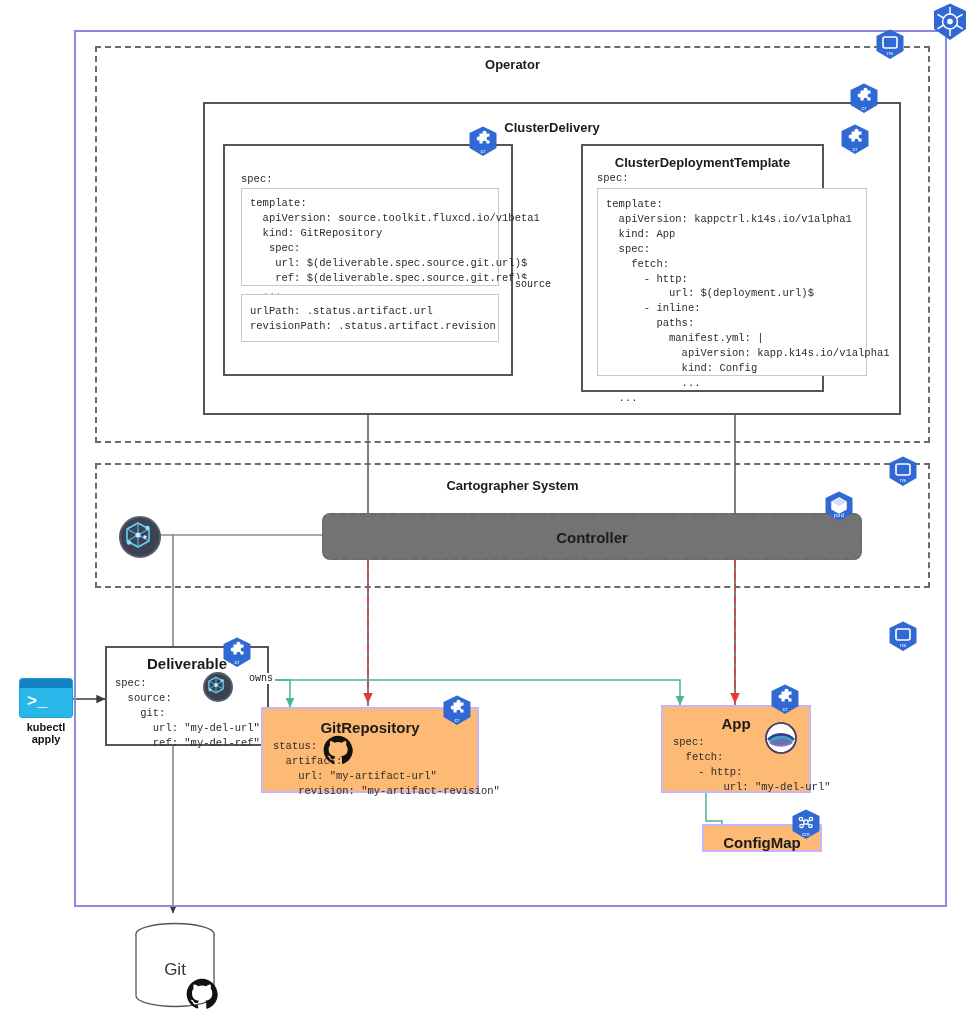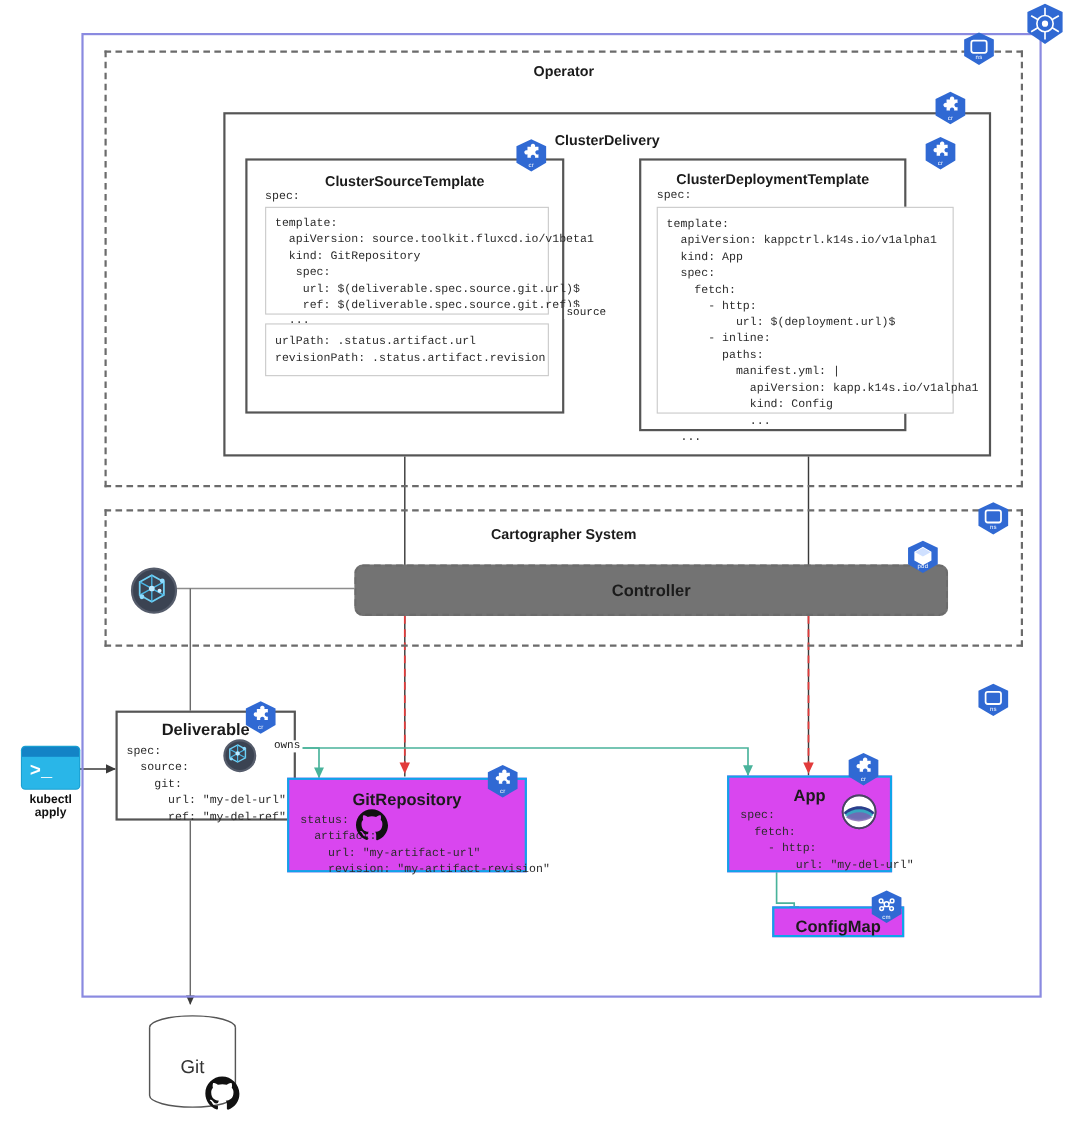--- a/index.html
+++ b/index.html
@@ -7,21 +7,21 @@
   #stage{position:absolute;left:0;top:0;width:972px;height:1028px;}
   #edges{position:absolute;left:0;top:0;width:972px;height:1028px;pointer-events:none;}
   .abs{position:absolute;box-sizing:border-box;}
 
   
   .outer-frame{border:2px solid #8a8ae0;background:transparent;}
   .zone{border:2px dashed #6b6b6b;background:transparent;}
   .zone-title{position:absolute;left:0;right:0;text-align:center;font-weight:bold;font-size:13px;color:#1b1b1b;}
 
   .solidbox{border:2px solid #555;background:#fff;}
-  .redbox{border:2px solid #0ea5e9;background:#d946ef;}
+  .redbox{border:2px solid #c4b5fd;background:#fdba74;}
   .ctrlbox{border:2px dashed #6b6b6b;border-radius:8px;background:#737373;}
 
   .box-title{position:absolute;left:0;right:0;text-align:center;font-weight:bold;font-size:13px;color:#1b1b1b;}
   .box-title.lg{font-size:15px;}
 
   .mono{font-family:"Liberation Mono",monospace;font-size:10.5px;color:#2b2b2b;white-space:pre;line-height:1.42;}
   .innerbox{border:1px solid #c9c9c9;background:#fff;}
 
   .edge-label{position:absolute;font-family:"Liberation Mono",monospace;font-size:10px;color:#222;background:#fff;padding:0 2px;}
 
@@ -88,21 +88,20 @@
 
   <div class="abs zone" style="left:95px;top:46px;width:835px;height:397px;">
     <div class="zone-title" style="top:9px;">Operator</div>
   </div>
 
   <div class="abs solidbox" style="left:203px;top:102px;width:698px;height:313px;">
     <div class="box-title" style="top:16px;">ClusterDelivery</div>
   </div>
 
   <div class="abs solidbox" style="left:223px;top:144px;width:290px;height:232px;">
-    <div class="box-title" style="top:11px;">ClusterSourceTemplate</div>
     <div class="abs mono" style="left:16px;top:26px;">spec:</div>
     <div class="abs innerbox" style="left:16px;top:42px;width:258px;height:98px;">
       <div class="mono" style="padding:7px 8px;">template:
   apiVersion: source.toolkit.fluxcd.io/v1beta1
   kind: GitRepository
    spec:
     url: $(deliverable.spec.source.git.url)$
     ref: $(deliverable.spec.source.git.ref)$
   ...</div>
     </div>

